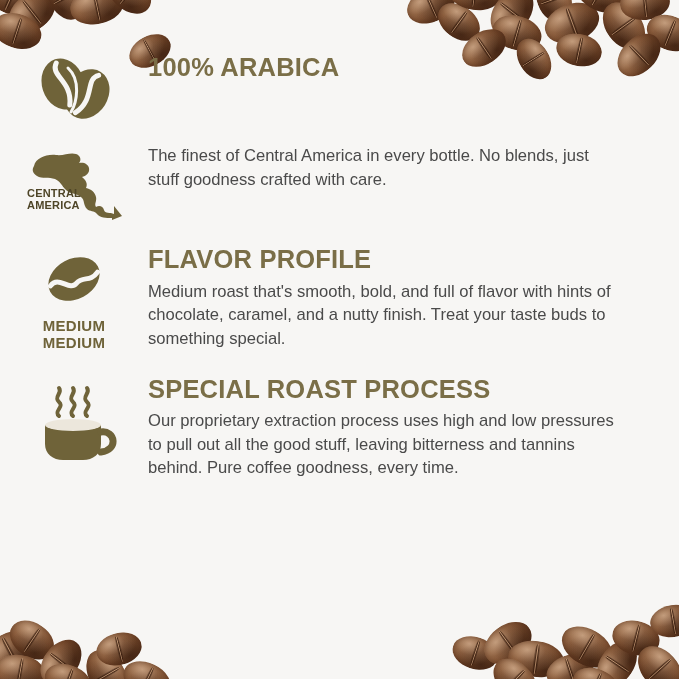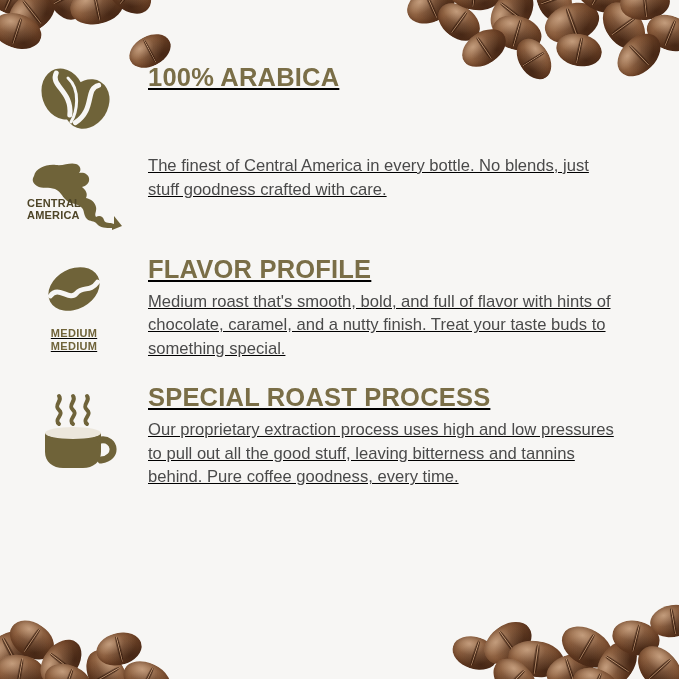--- a/index.html
+++ b/index.html
@@ -54,24 +54,23 @@
         rgba(50,24,10,0.75) 35%,
         rgba(225,180,140,0.55) 52%,
         rgba(50,24,10,0.75) 68%,
         rgba(50,24,10,0.0) 100%);
   }
 
   
   .features {
     position: absolute;
     z-index: 3;
-    top: 64px;
+    top: 54px;
     left: 0;
     width: 679px;
-    text-decoration: underline;
   }
   .feature {
     display: flex;
     align-items: flex-start;
     margin-bottom: 14px;
   }
   .icon-col {
     width: 148px;
     min-width: 148px;
     display: flex;
@@ -93,21 +92,21 @@
   }
   .f-body {
     color: #4a4a4a;
     font-size: 16.6px;
     line-height: 1.42;
     margin: 0;
     max-width: 470px;
   }
   .icon-caption {
     color: #6f6339;
-    font-size: 11px;
+    font-size: 15px;
     font-weight: bold;
     letter-spacing: 0.3px;
     line-height: 1.15;
     text-align: center;
     margin-top: 5px;
   }
   .icon-caption div { display: block; }
 
   .map-wrap { position: relative; width: 96px; height: 72px; }
   .map-caption {

